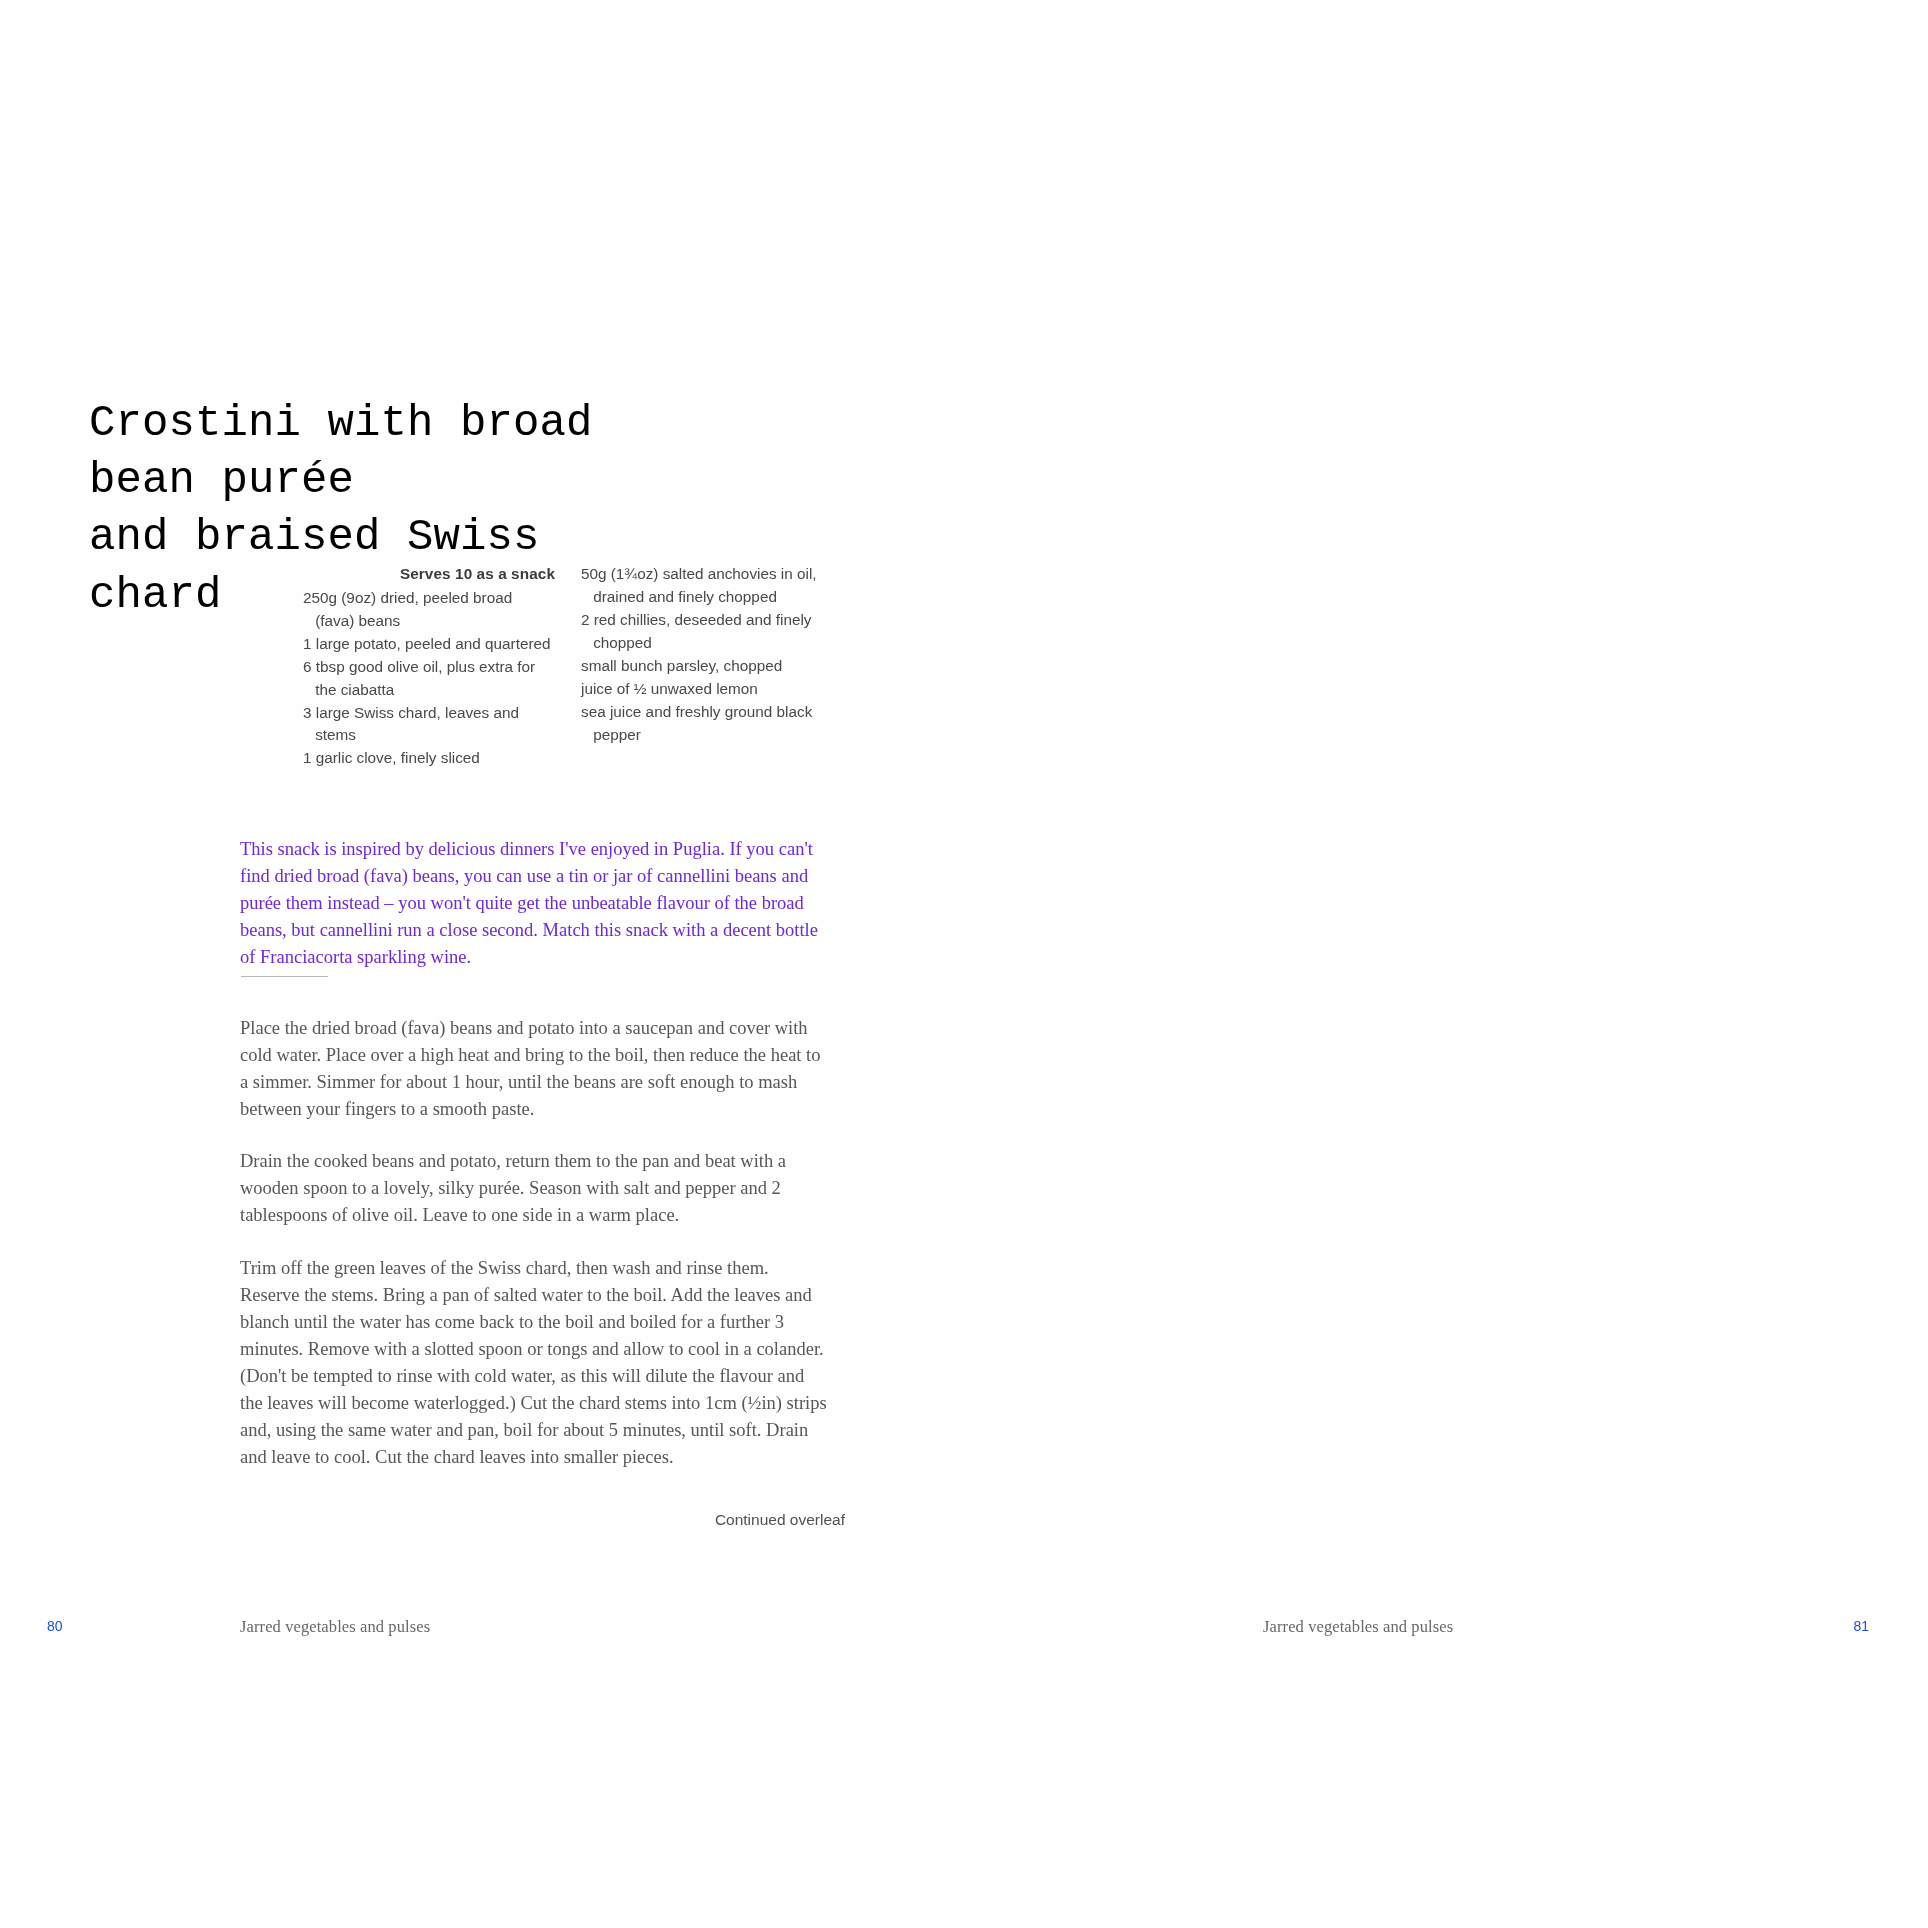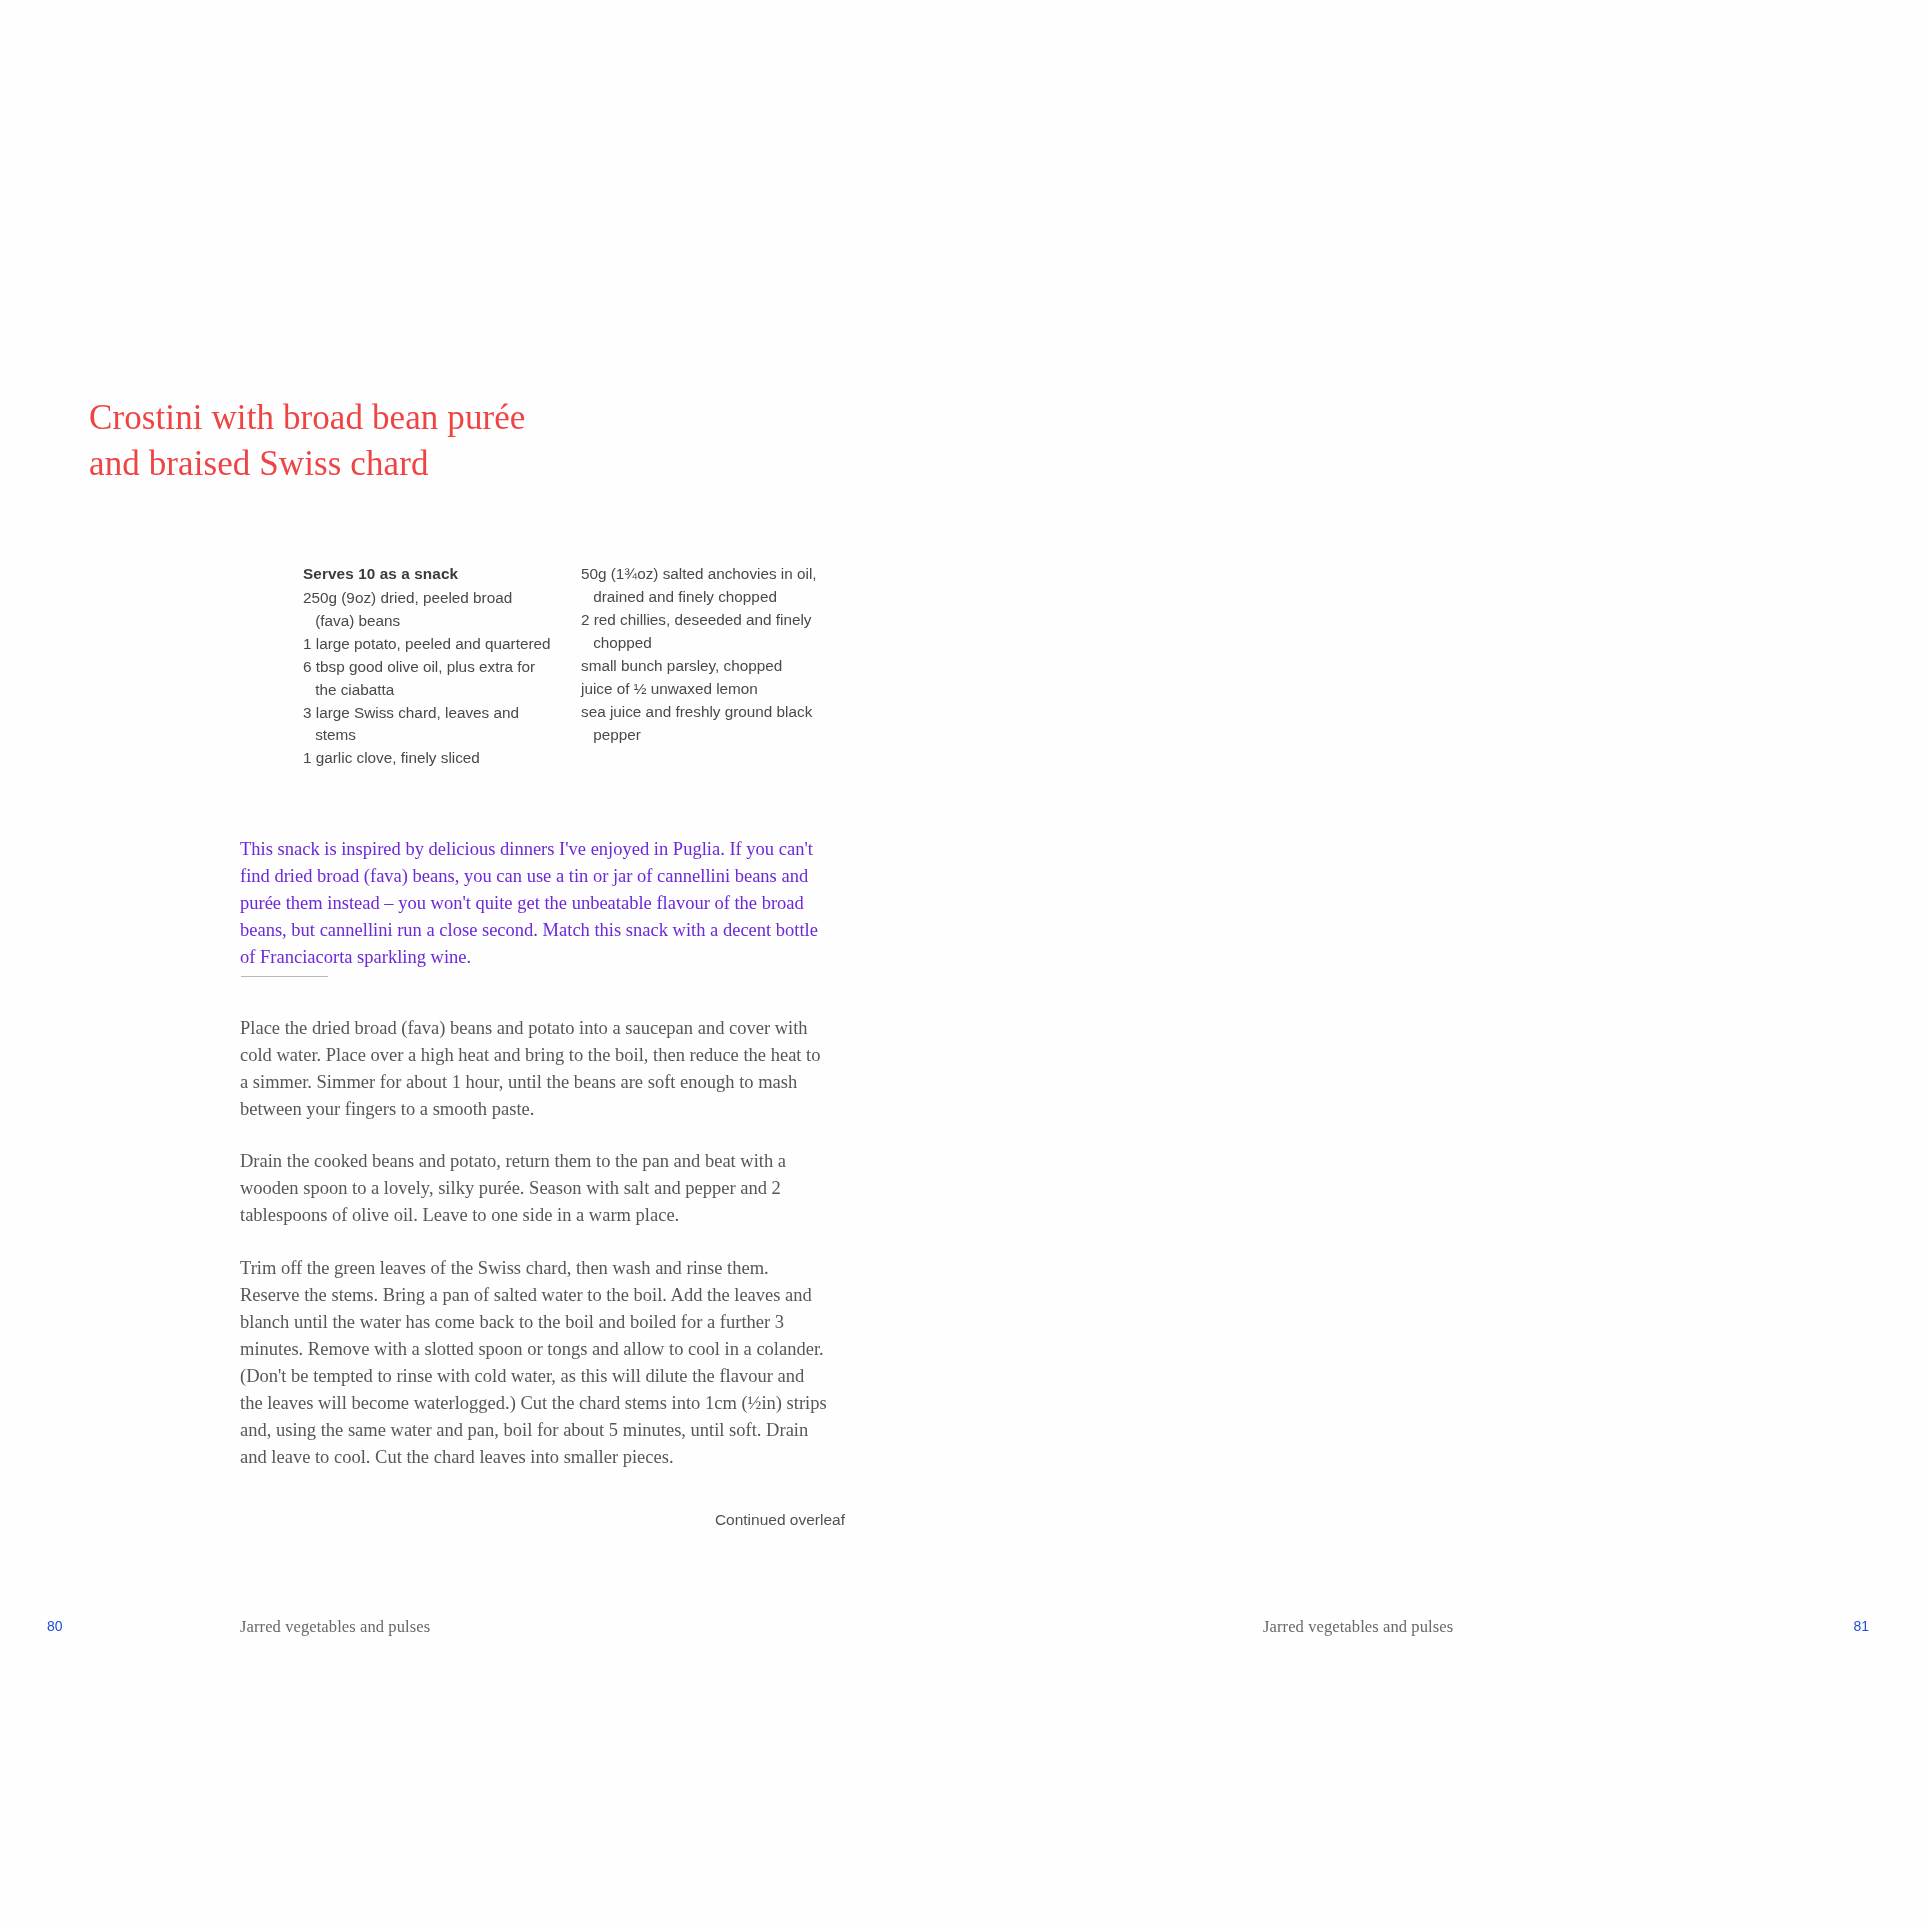--- a/index.html
+++ b/index.html
@@ -32,24 +32,24 @@
     position: absolute;
     left: 964px; top: 0;
     width: 964px; height: 1928px;
   }
 
   .recipe-title {
     position: absolute;
     left: 89px;
     top: 395px;
     width: 584px;
-    font-family: Liberation Serif, serif;
-    font-size: 35px;
+    font-family: Liberation Mono, monospace;
+    font-size: 44px;
     line-height: 1.30;
-    color: #ef4444;
+    color: #000000;
     font-weight: 400;
     letter-spacing: 0.1px;
   }
   .recipe-title .ln { display: block; }
 
   .ingredients {
     position: absolute;
     left: 303px;
     top: 563px;
     width: 546px;
@@ -69,20 +69,21 @@
     text-indent: -12.2px;
     margin-bottom: 0px;
   }
   .ing-item.serves {
     font-weight: 700;
     color: #3c3b3a;
     padding-left: 0;
     text-indent: 0;
     margin-bottom: 0.9px;
     letter-spacing: 0.1px;
+    text-align: right;
   }
 
   .intro {
     position: absolute;
     left: 240px;
     top: 836px;
     width: 589px;
     font-family: "Liberation Serif", serif;
     font-size: 18.5px;
     line-height: 1.46;

